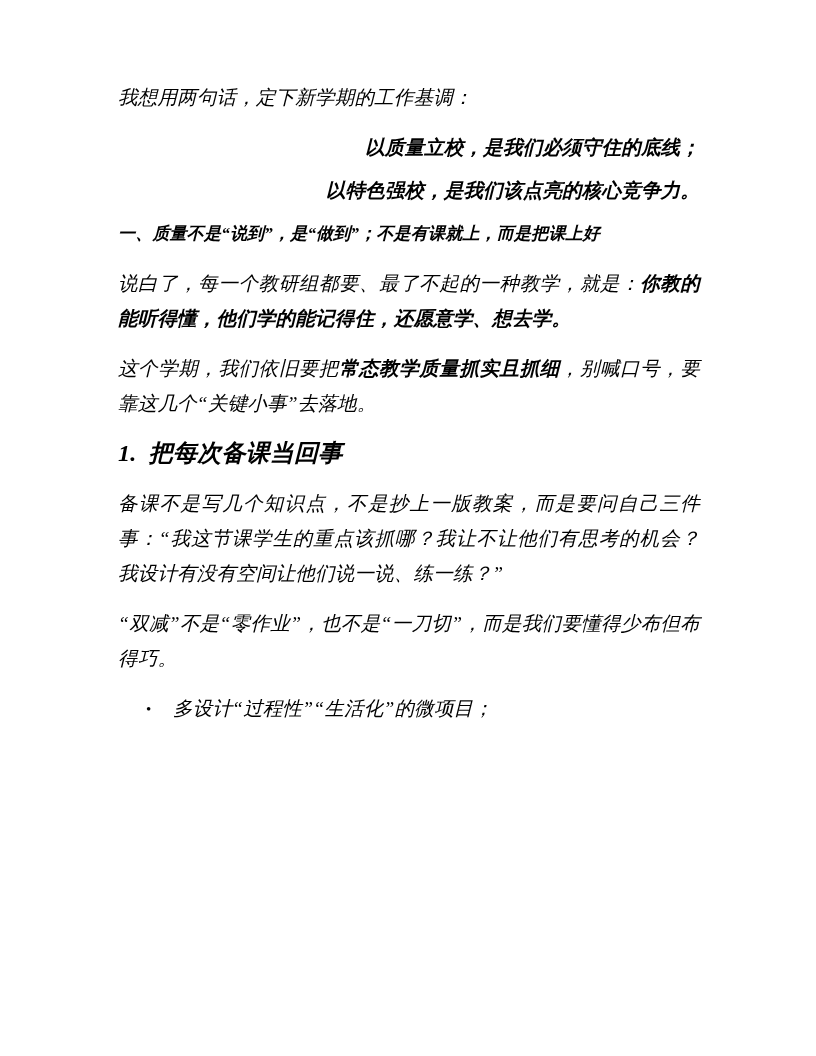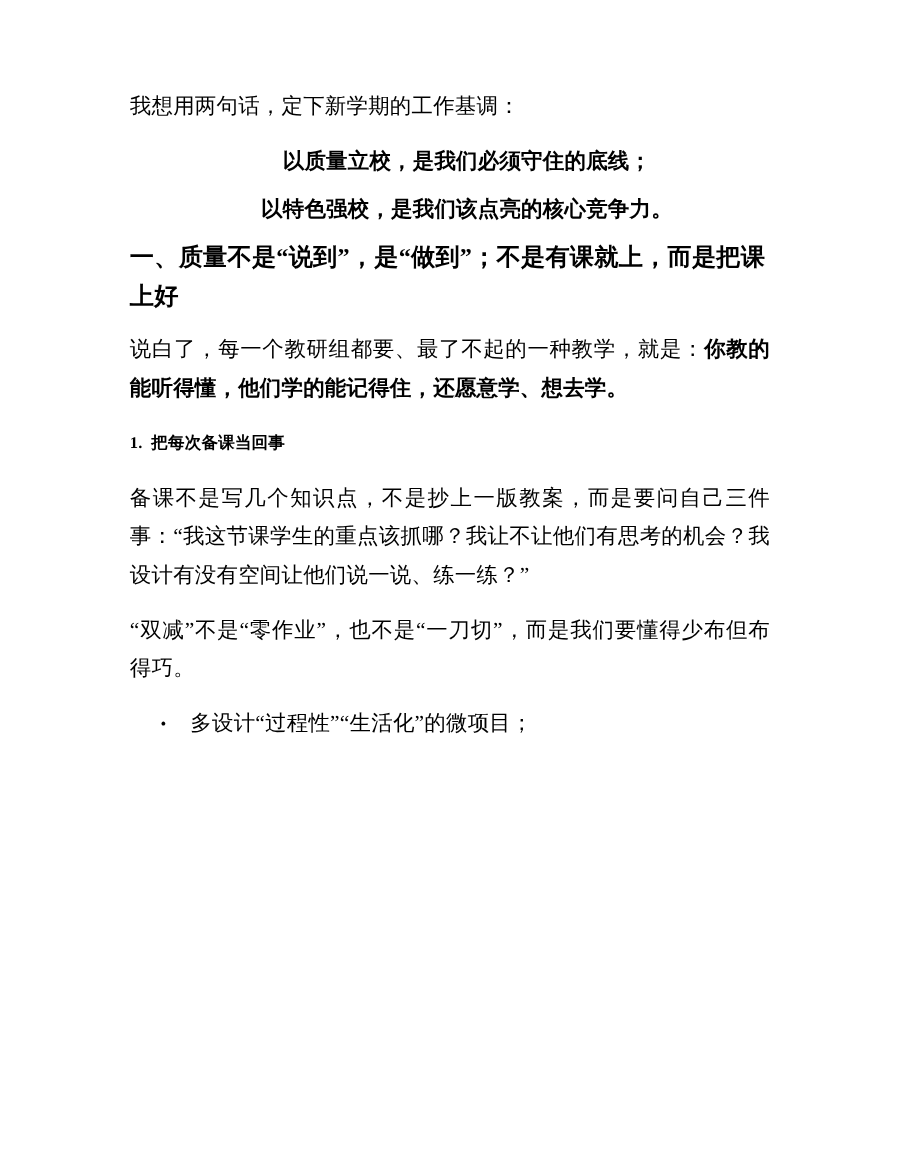--- a/index.html
+++ b/index.html
@@ -27,55 +27,56 @@
     text-align: justify;
     margin: 0 0 15px 0;
     letter-spacing: 0.2px;
   }
   .block:last-child { margin-bottom: 0; }
   .paragraph { font-weight: normal; }
   .quote {
     margin-left: 31px;
     margin-bottom: 8px;
     font-weight: bold;
-    text-align: center;
+    text-align: right;
   }
   .heading1 {
     font-weight: bold;
-    font-size: 22px;
+    font-size: 17px;
     margin-top: 3px;
     text-align: left;
   }
   .heading2 {
     font-weight: bold;
-    font-size: 15px;
+    font-size: 24px;
     margin-top: 3px;
     text-align: left;
   }
   .bullet {
     margin-left: 28px;
     text-align: left;
   }
   .bullet .dot {
     display: inline-block;
     width: 27px;
     font-size: 15px;
     vertical-align: 1px;
   }
-  .run { white-space: pre-wrap; }
+  .run { white-space: pre-wrap; font-style: italic; }
   .run.bold { font-weight: bold; }
 </style>
 </head>
 <body>
 
 <div class="page">
   <div id="doc">
       <div class="block paragraph"><span class="run">我想用两句话，定下新学期的工作基调：</span></div>
       <div class="block quote"><span class="run bold">以质量立校，是我们必须守住的底线；</span></div>
       <div class="block quote"><span class="run bold">以特色强校，是我们该点亮的核心竞争力。</span></div>
       <div class="block heading1"><span class="run bold">一、质量不是“说到”，是“做到”；不是有课就上，而是把课上好</span></div>
       <div class="block paragraph"><span class="run">说白了，每一个教研组都要、最了不起的一种教学，就是：</span><span class="run bold">你教的能听得懂，他们学的能记得住，还愿意学、想去学。</span></div>
+      <div class="block paragraph"><span class="run">这个学期，我们依旧要把</span><span class="run bold">常态教学质量抓实且抓细</span><span class="run">，别喊口号，要靠这几个“关键小事”去落地。</span></div>
       <div class="block heading2"><span class="run bold">1.&nbsp; 把每次备课当回事</span></div>
       <div class="block paragraph"><span class="run">备课不是写几个知识点，不是抄上一版教案，而是要问自己三件事：“我这节课学生的重点该抓哪？我让不让他们有思考的机会？我设计有没有空间让他们说一说、练一练？”</span></div>
       <div class="block paragraph"><span class="run">“双减”不是“零作业”，也不是“一刀切”，而是我们要懂得少布但布得巧。</span></div>
       <div class="block bullet"><span class="dot">•</span><span class="run">多设计“过程性”“生活化”的微项目；</span></div>
     </div>
 </div>
 
 </body></html>

